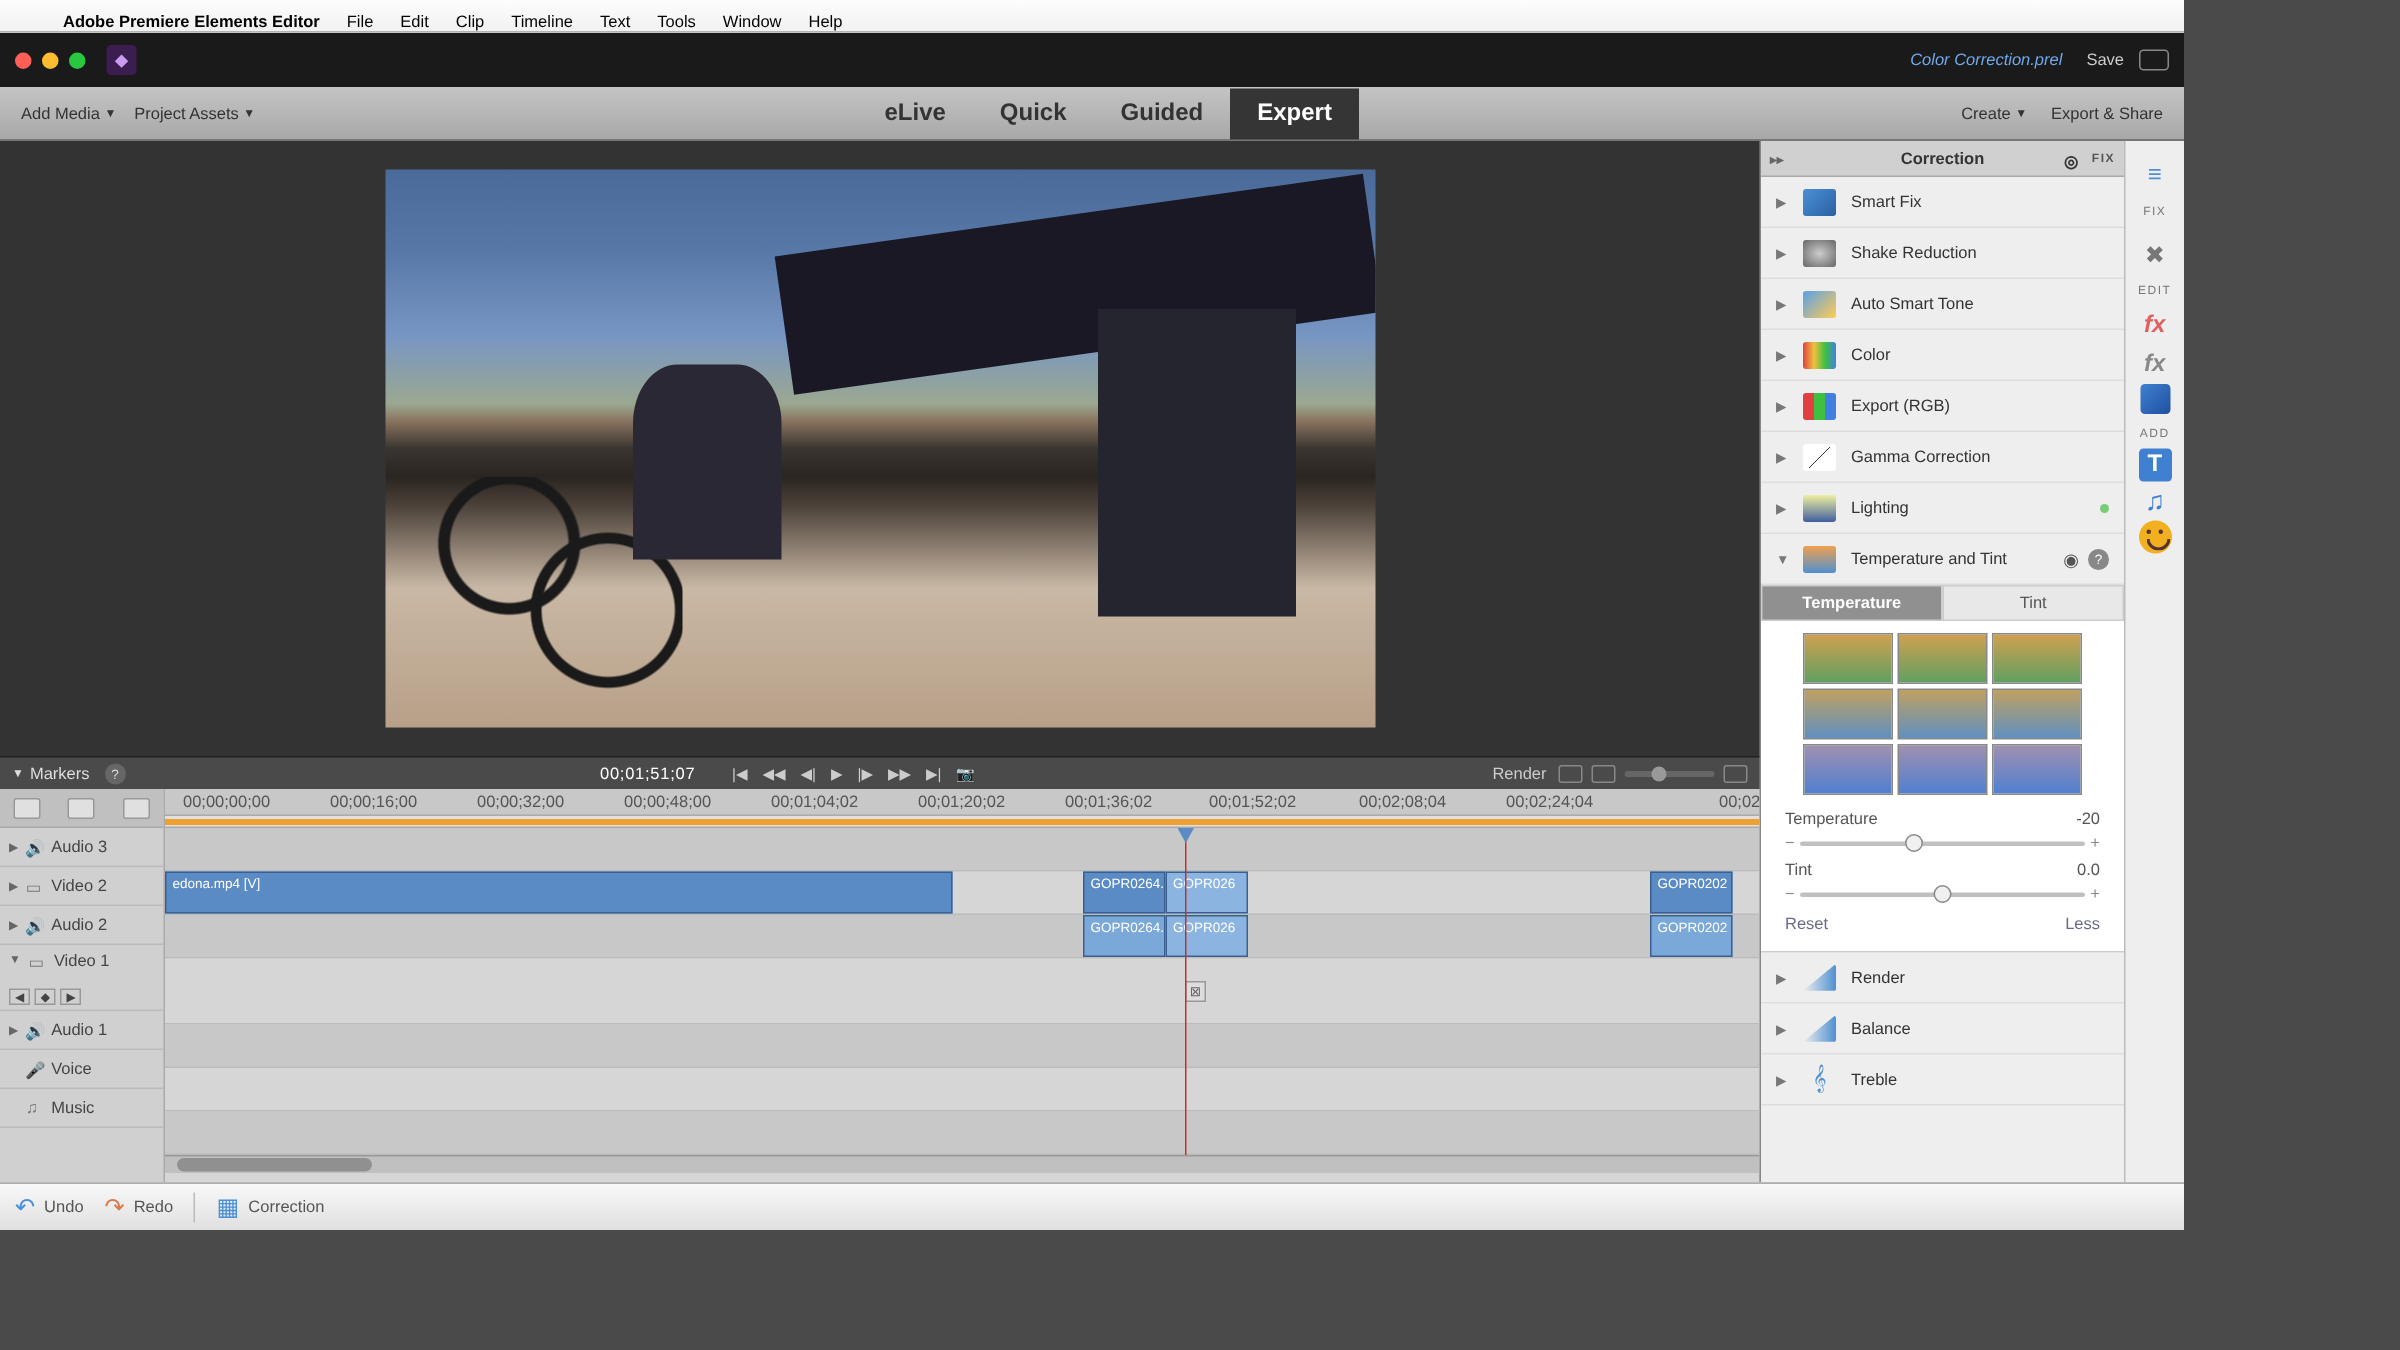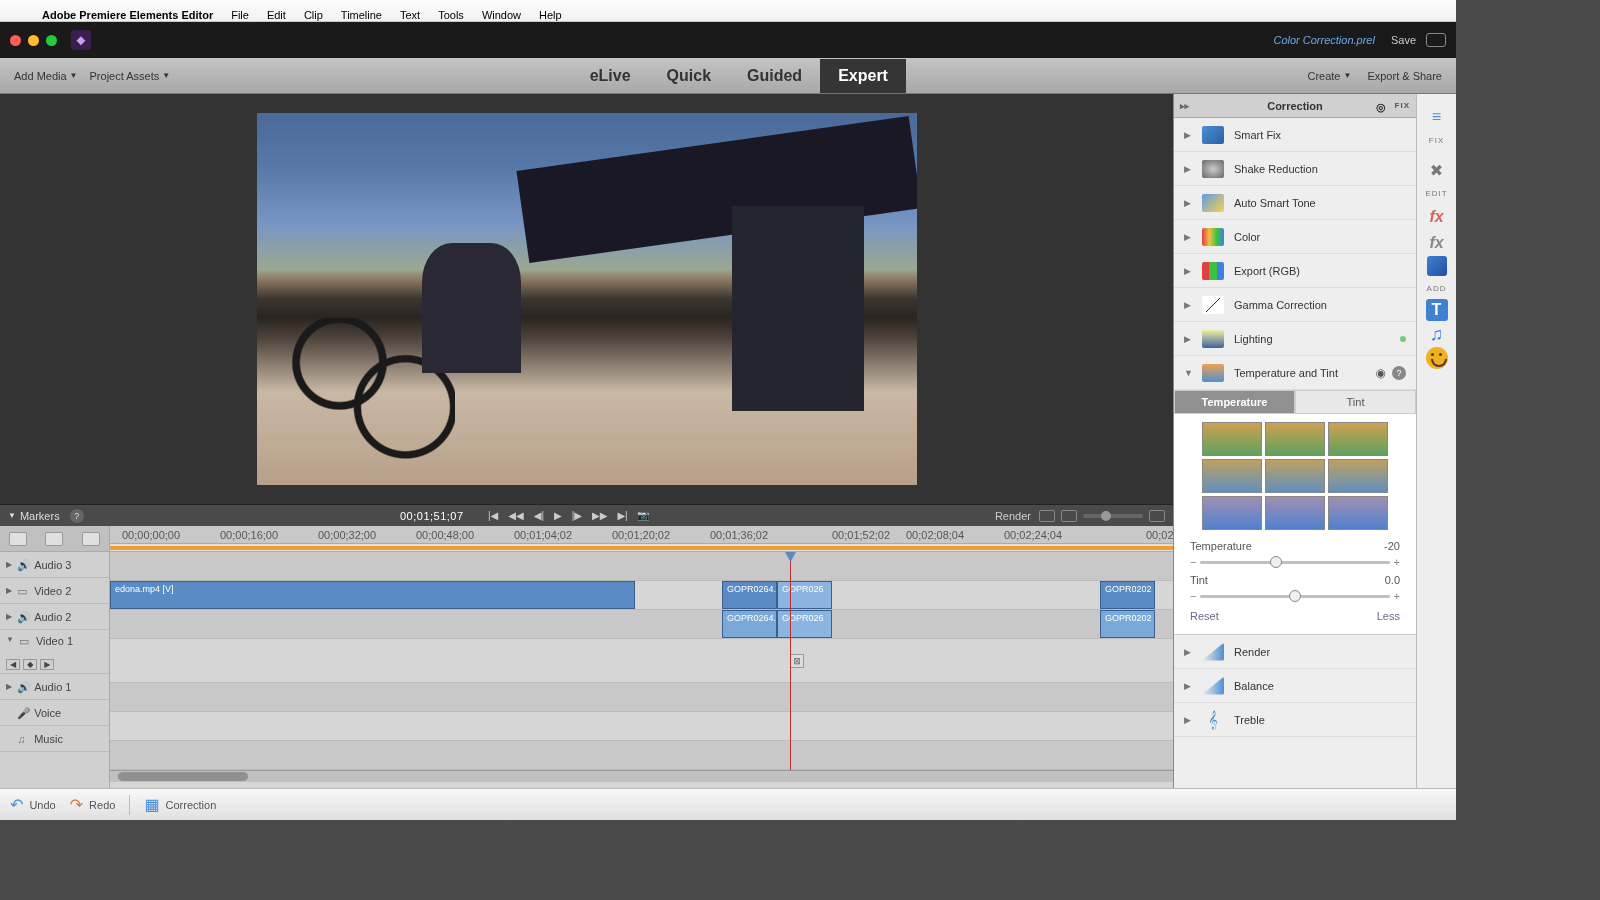--- a/index.html
+++ b/index.html
@@ -264,21 +264,21 @@
       </div>
       <div class="tl-body">
         <div class="ruler">
           <span style="left:12px">00;00;00;00</span>
           <span style="left:110px">00;00;16;00</span>
           <span style="left:208px">00;00;32;00</span>
           <span style="left:306px">00;00;48;00</span>
           <span style="left:404px">00;01;04;02</span>
           <span style="left:502px">00;01;20;02</span>
           <span style="left:600px">00;01;36;02</span>
-          <span style="left:722px">00;01;52;02</span>
+          <span style="left:696px">00;01;52;02</span>
           <span style="left:796px">00;02;08;04</span>
           <span style="left:894px">00;02;24;04</span>
           <span style="left:1036px">00;02;40;04</span>
         </div>
         <div class="work-area">
             <div class="work-bar"></div>
           </div>
         <div class="tl-tracks">
           <div class="playhead" id="playhead" style="left: 680px;"></div>
           <div class="tl-track dark"></div>

